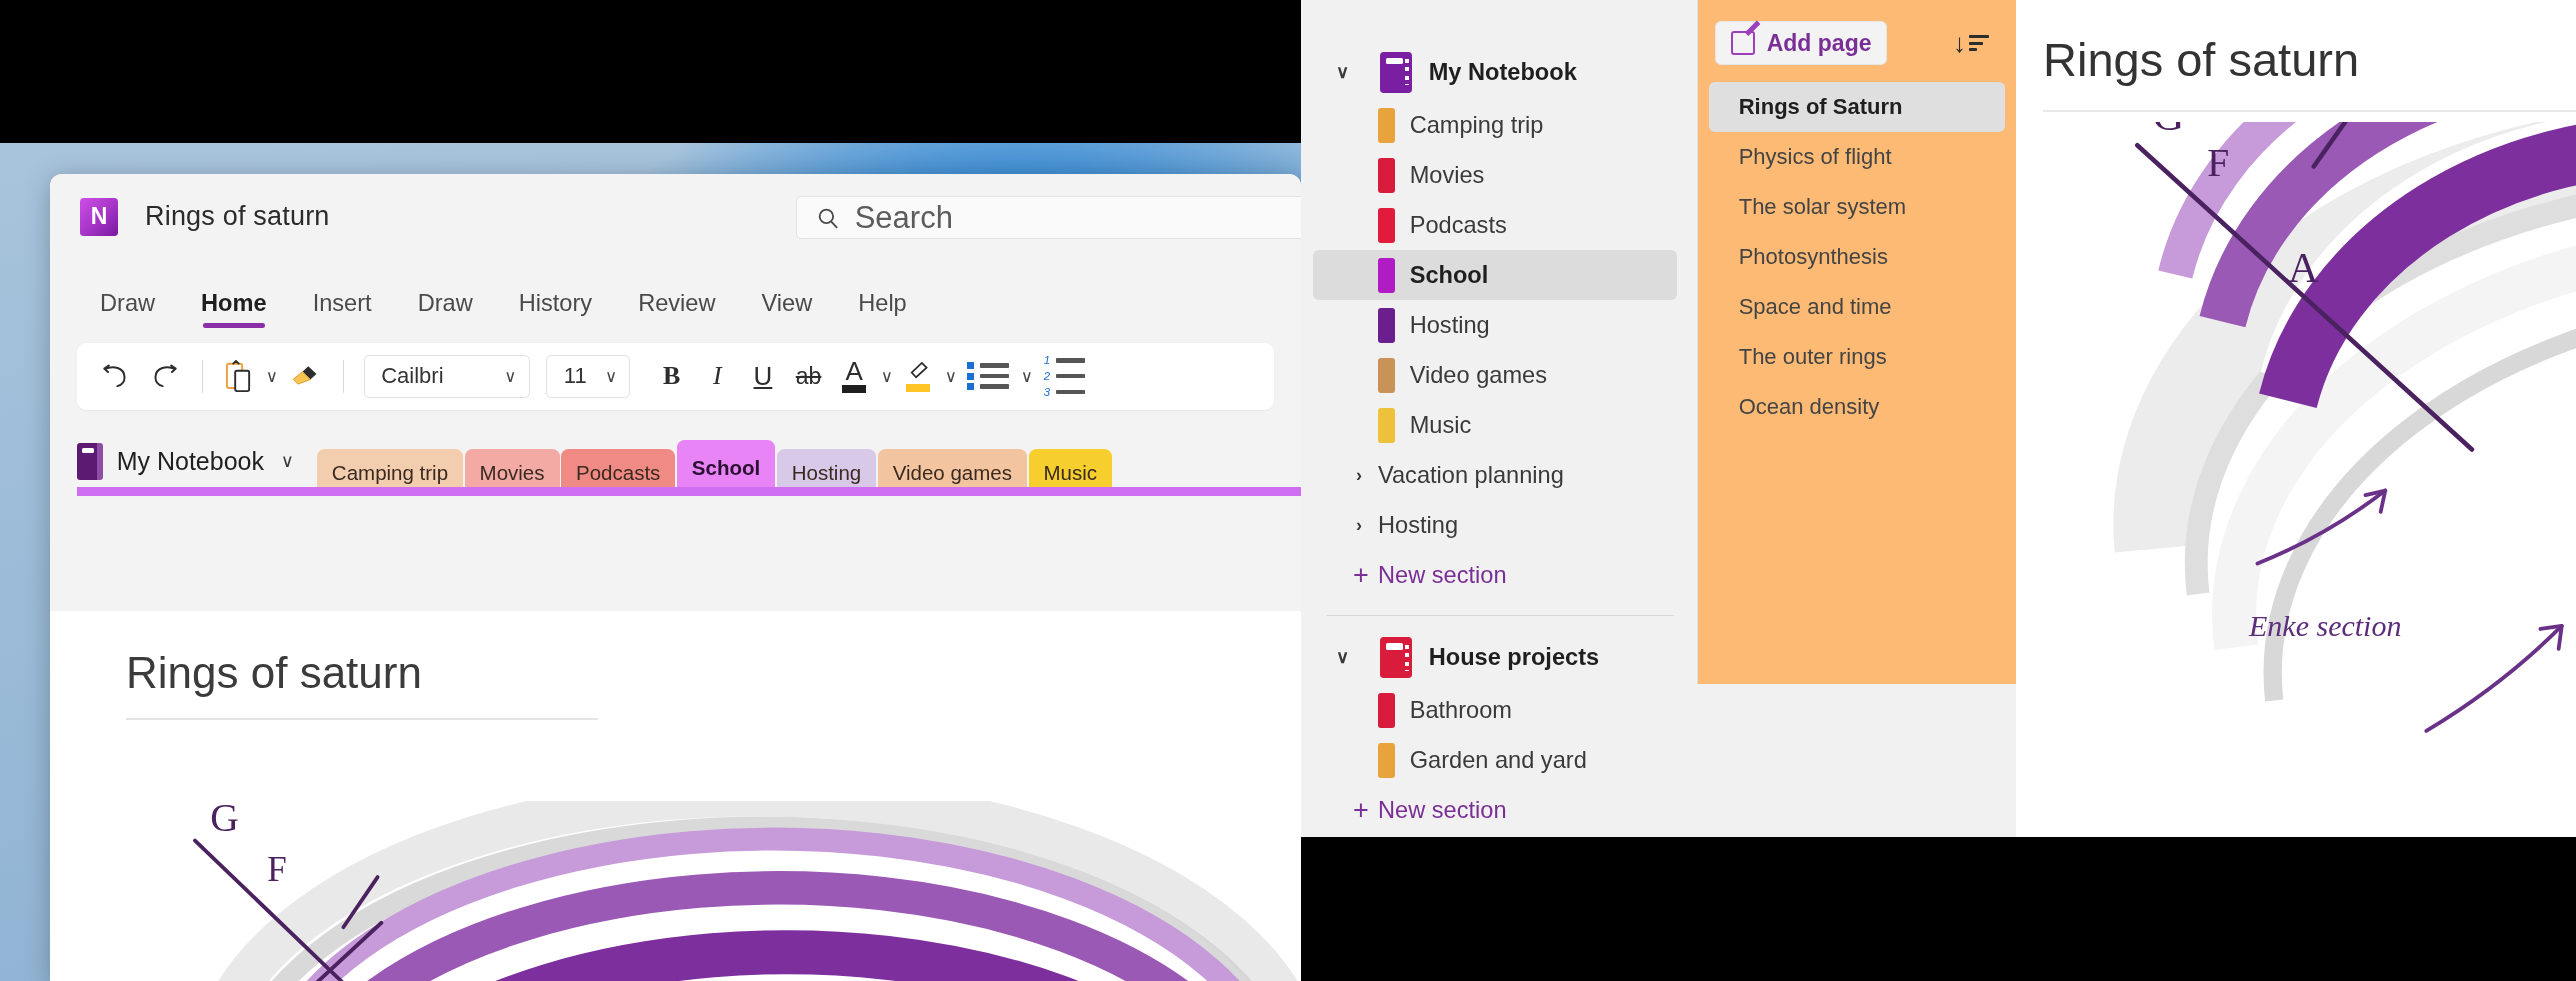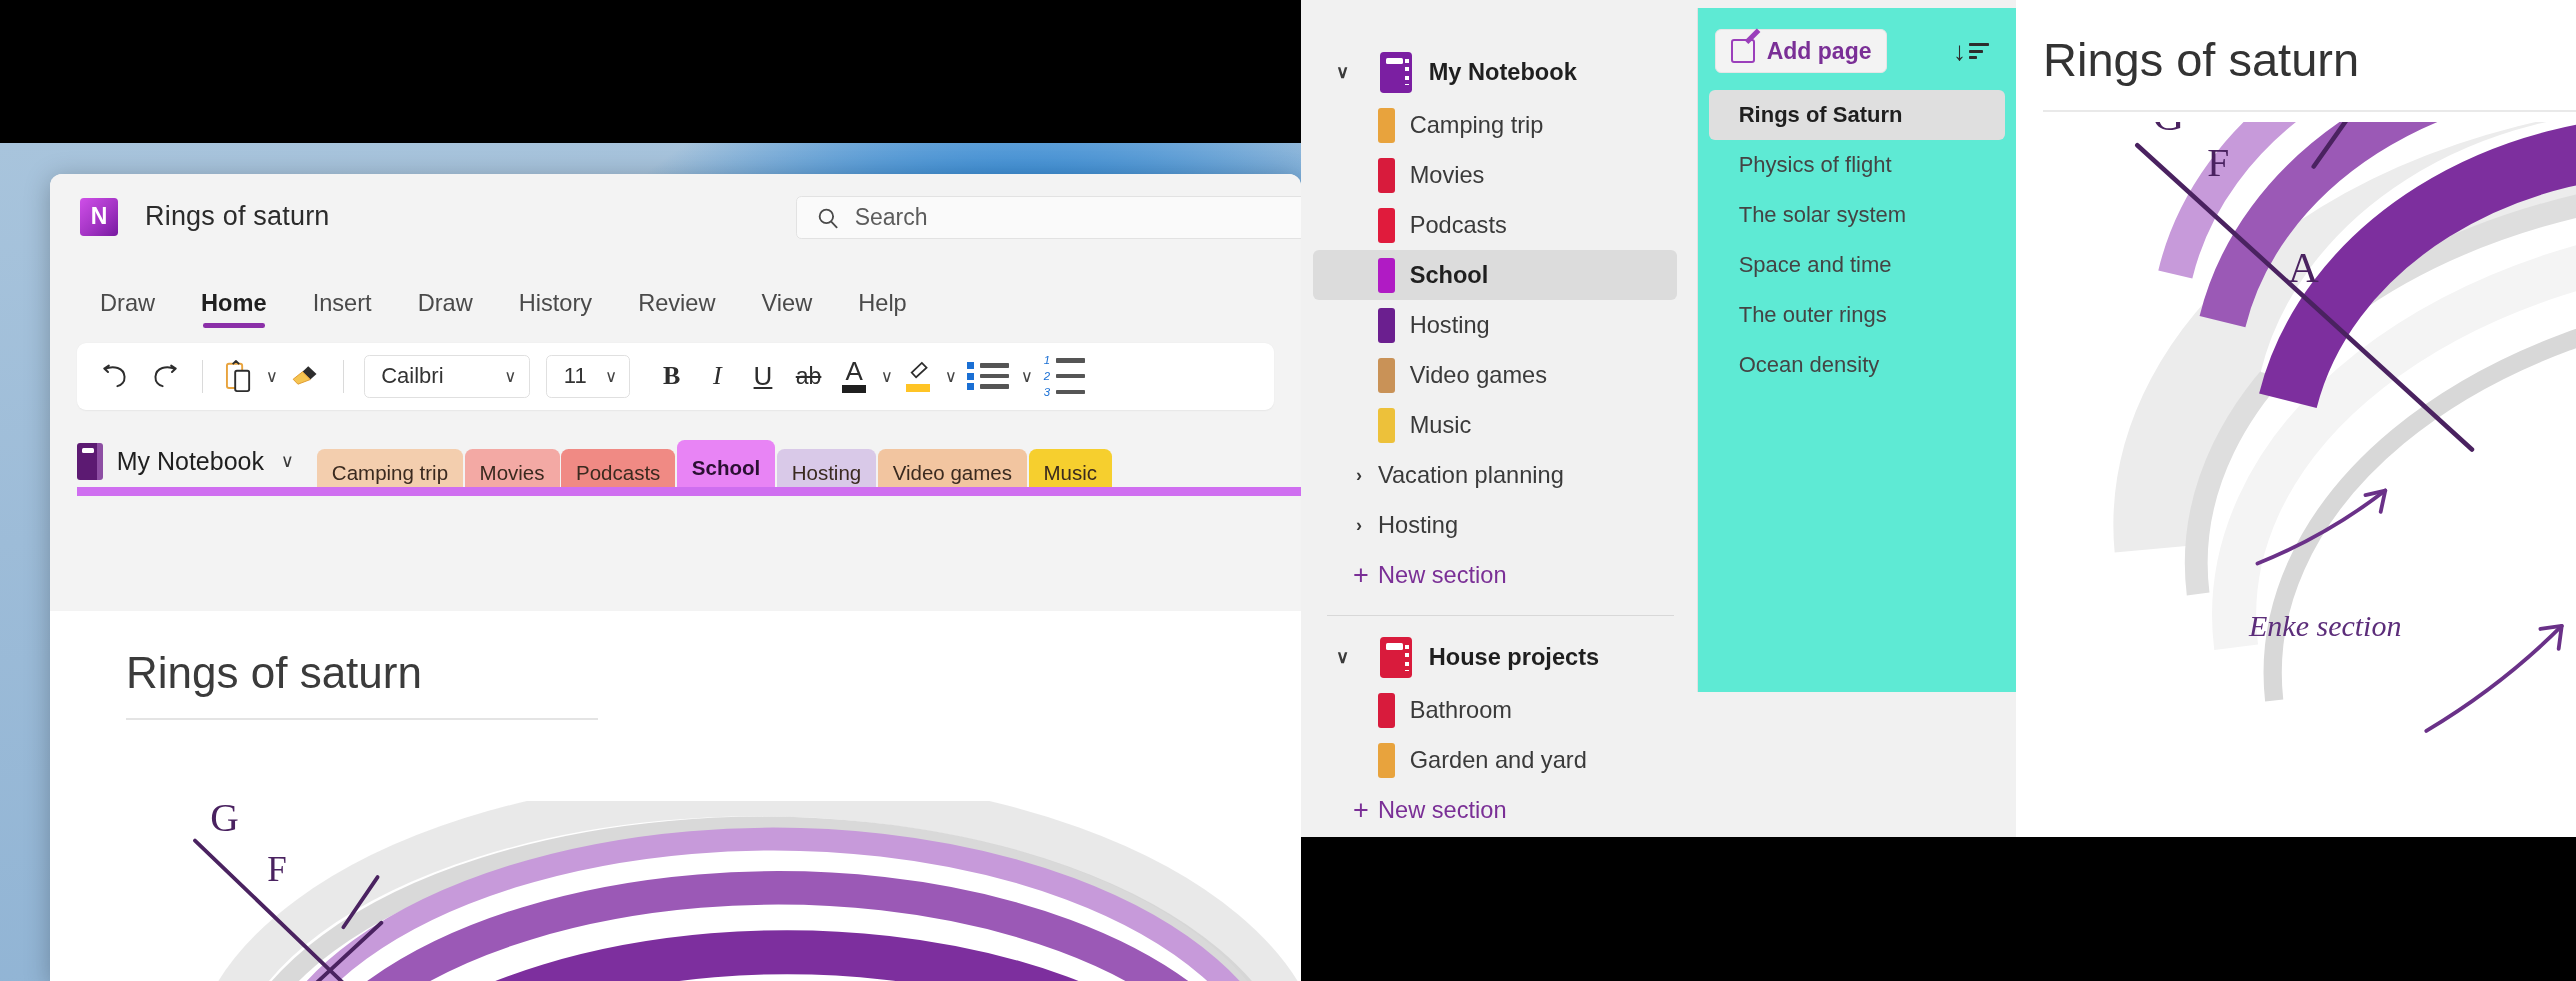--- a/index.html
+++ b/index.html
@@ -46,21 +46,21 @@
     color:#fff; font-weight:bold; font-size:23px;
     display:flex; align-items:center; justify-content:center;
     font-family:"Liberation Sans",sans-serif; flex:0 0 auto;
   }
   .doc-title { margin-left: 27px; font-size: 27px; color: #2b2b2b; letter-spacing:0.2px; }
   .search-box {
     position:absolute; left:746px; top:22px; width: 548px; height: 43px;
     background:#fafafa; border:0.8px solid #e2e2e2; border-radius:5.3px;
     display:flex; align-items:center; padding-left: 18px; gap: 13.7px;
   }
-  .search-placeholder { font-size:23px; color:#5c5c5c; }
+  .search-placeholder { font-size:31px; color:#5c5c5c; }
 
   .ribbon-tabs {
     display:flex; align-items:flex-end; gap: 46px;
     padding: 0 50px; height: 70px; background:#f3f3f3;
   }
   .ribbon-tab {
     font-size: 23.6px; color:#4a4a4a; padding-bottom: 12px; position:relative; cursor:pointer;
   }
   .ribbon-tab.active { color:#1f1f1f; font-weight:bold; }
   .ribbon-tab.active::after{
@@ -165,22 +165,22 @@
   .sec-swatch { width:16.7px; height:35px; border-radius:3px; flex:0 0 auto; }
   .nb-badge { width:32px;height:41px;border-radius:3.8px; position:relative; flex:0 0 auto;}
   .nb-badge::before{content:"";position:absolute;left:6px;top:6px;width:16.7px;height:6.8px;background:#fff;border-radius:1.5px;}
   .nb-badge::after{content:"";position:absolute;right:3px;top:7.6px;width:3.8px;height:26px;
     background:repeating-linear-gradient(#fff 0 3.8px, transparent 3.8px 8.4px);}
   .new-section { color:#7a2f96; font-weight:500; padding-left:65px; }
   .plus-ic { position:absolute; left:26px; font-size:27px; color:#7a2f96; line-height:1; }
   .nav-divider { height:0.8px; background:#d8d8d8; margin: 15px 23px 13.7px 26px; }
 
   .page-col {
-    position:absolute; left:396px; top:8px; width:320px; height:684px;
-    background:#5eead4; border-left:0.8px solid #e2e2e2; border-right:0.8px solid #e2e2e2;
+    position:absolute; left:396px; top:0; width:320px; height:684px;
+    background:#fdba74; border-left:0.8px solid #e2e2e2; border-right:0.8px solid #e2e2e2;
   }
   .addpage-row { display:flex; align-items:center; justify-content:space-between; padding: 21px 27px 0 16.7px; }
   .addpage-btn {
     display:flex; align-items:center; gap:12px; background:#f3f3f3; border:0.8px solid #e6e6e6;
     border-radius:6px; padding:7.6px 15px; color:#7a2f96; font-size:23px; font-weight:bold; cursor:pointer;
   }
   .pg-icon { width:24px;height:24px;border:2.3px solid #9b3fbb;border-radius:3px; position:relative; }
   .pg-icon::after{content:"";position:absolute;right:-7.6px;top:-7.6px;width:16.7px;height:4.6px;background:#9b3fbb;transform:rotate(-45deg);}
   .sort-ic { display:flex; align-items:center; gap:3px; cursor:pointer; }
   .sort-ic .arw { font-size:26px; color:#2d2d2d; line-height:1; }
@@ -493,20 +493,21 @@
                 <i></i>
                 <i></i>
               </span>
           </div>
         </div>
 
         <div class="pg-list">
           <div class="pg-row selected">Rings of Saturn</div>
           <div class="pg-row">Physics of flight</div>
           <div class="pg-row">The solar system</div>
+          <div class="pg-row">Photosynthesis</div>
           <div class="pg-row">Space and time</div>
           <div class="pg-row">The outer rings</div>
           <div class="pg-row">Ocean density</div>
         </div>
       </div>
 
       <div class="content-col">
         <h1 class="content-title">Rings of saturn</h1>
         <div class="content-rule"></div>
 

